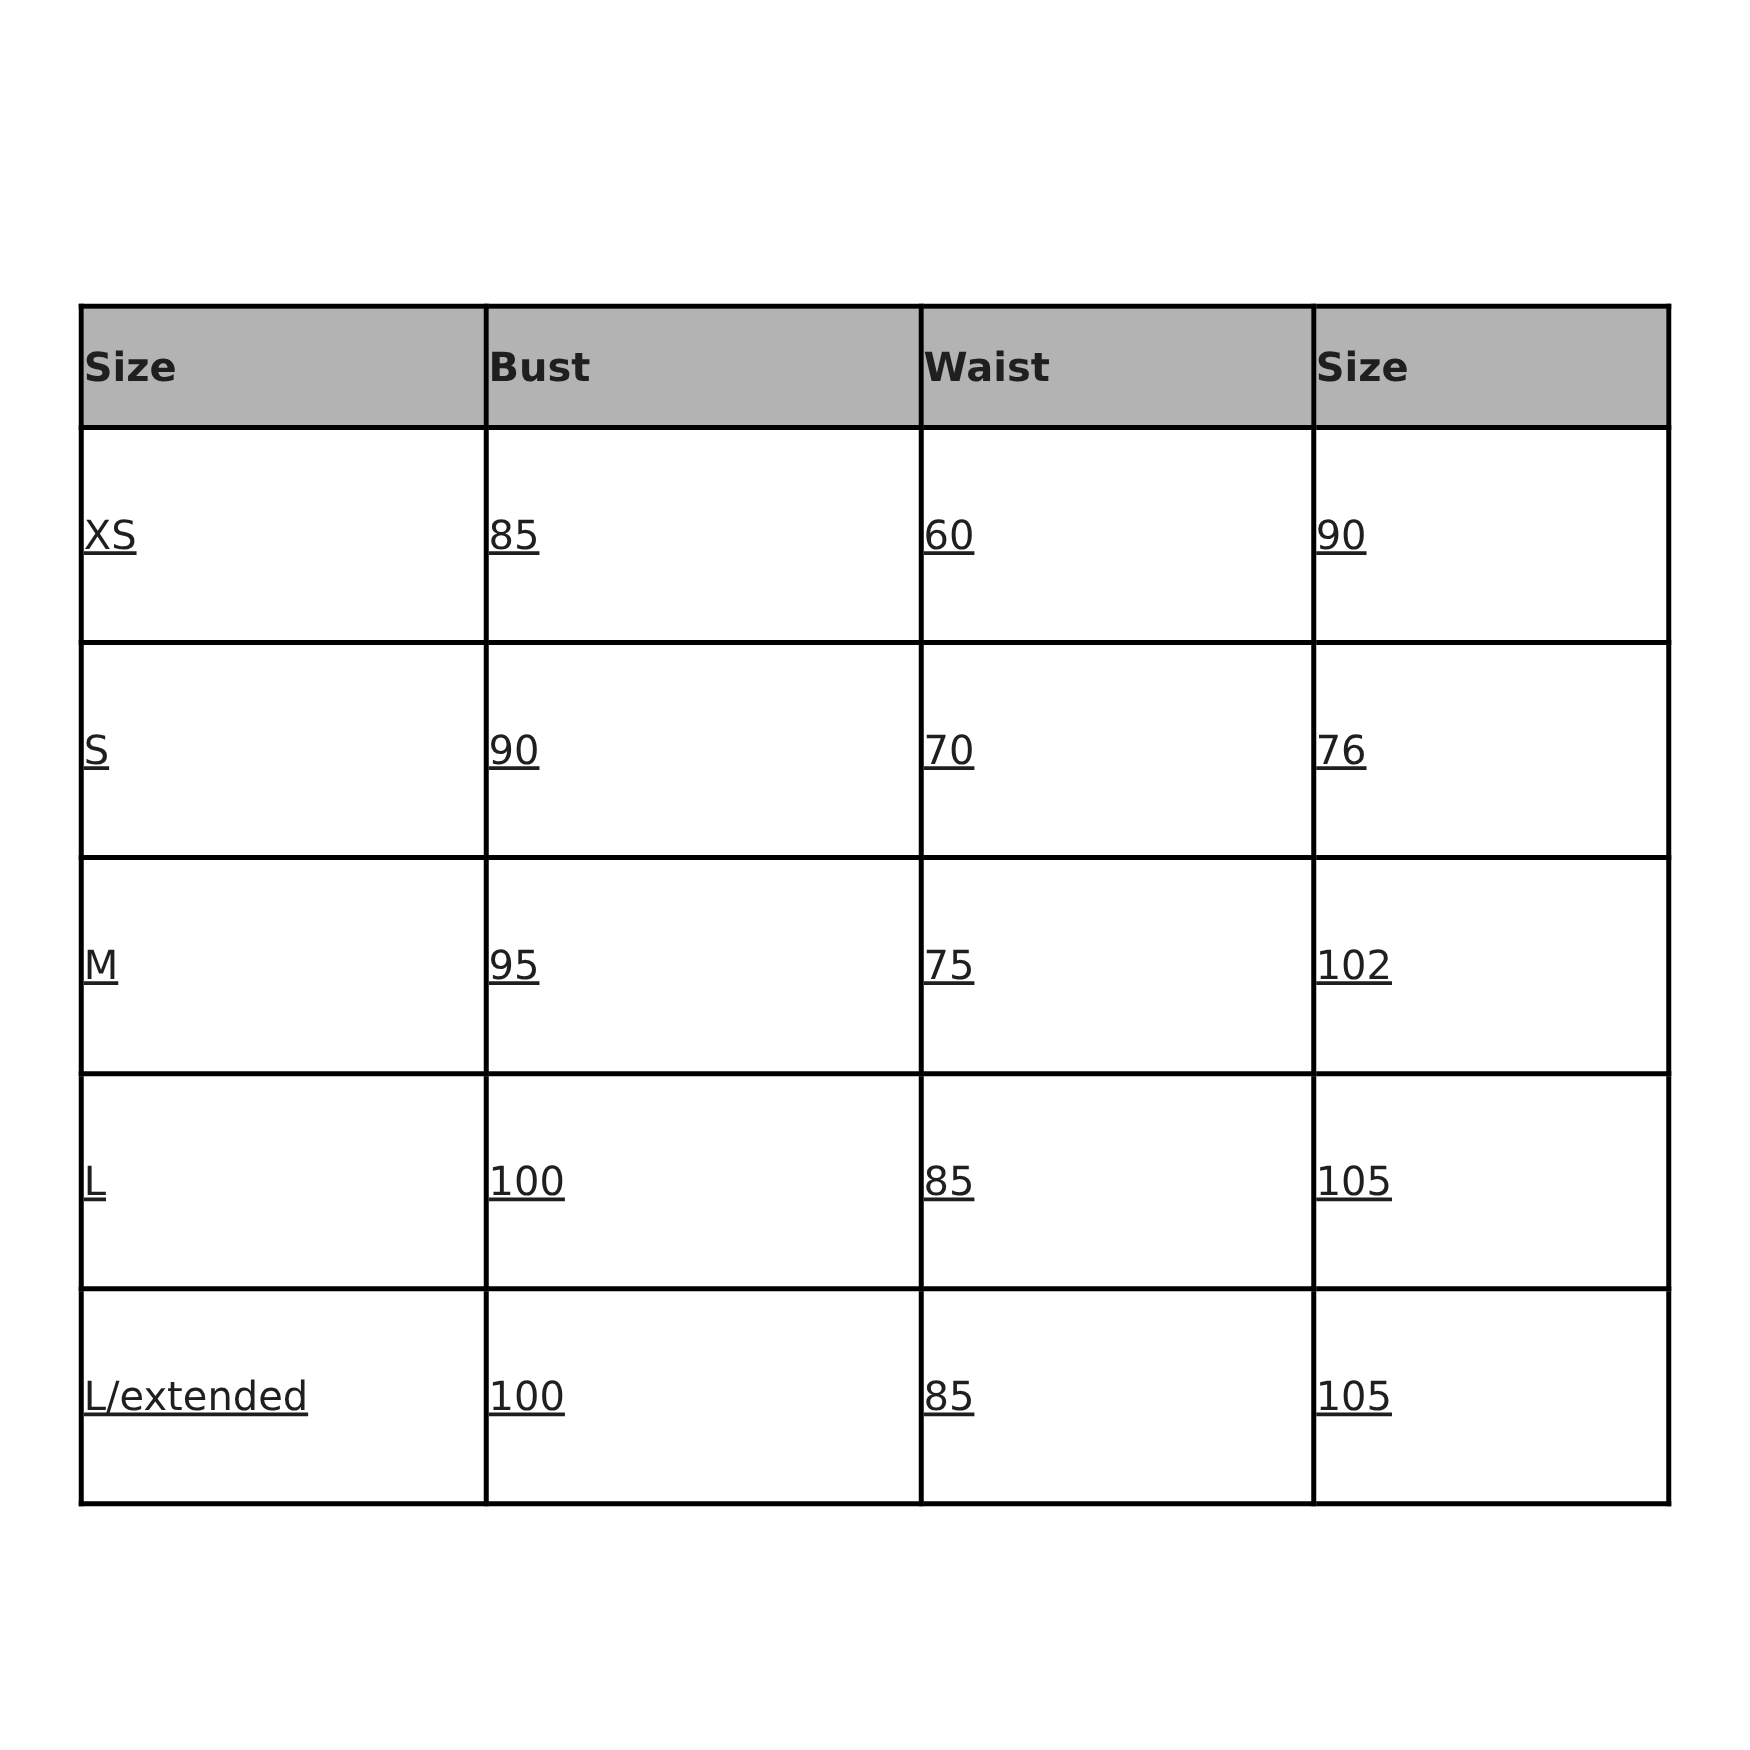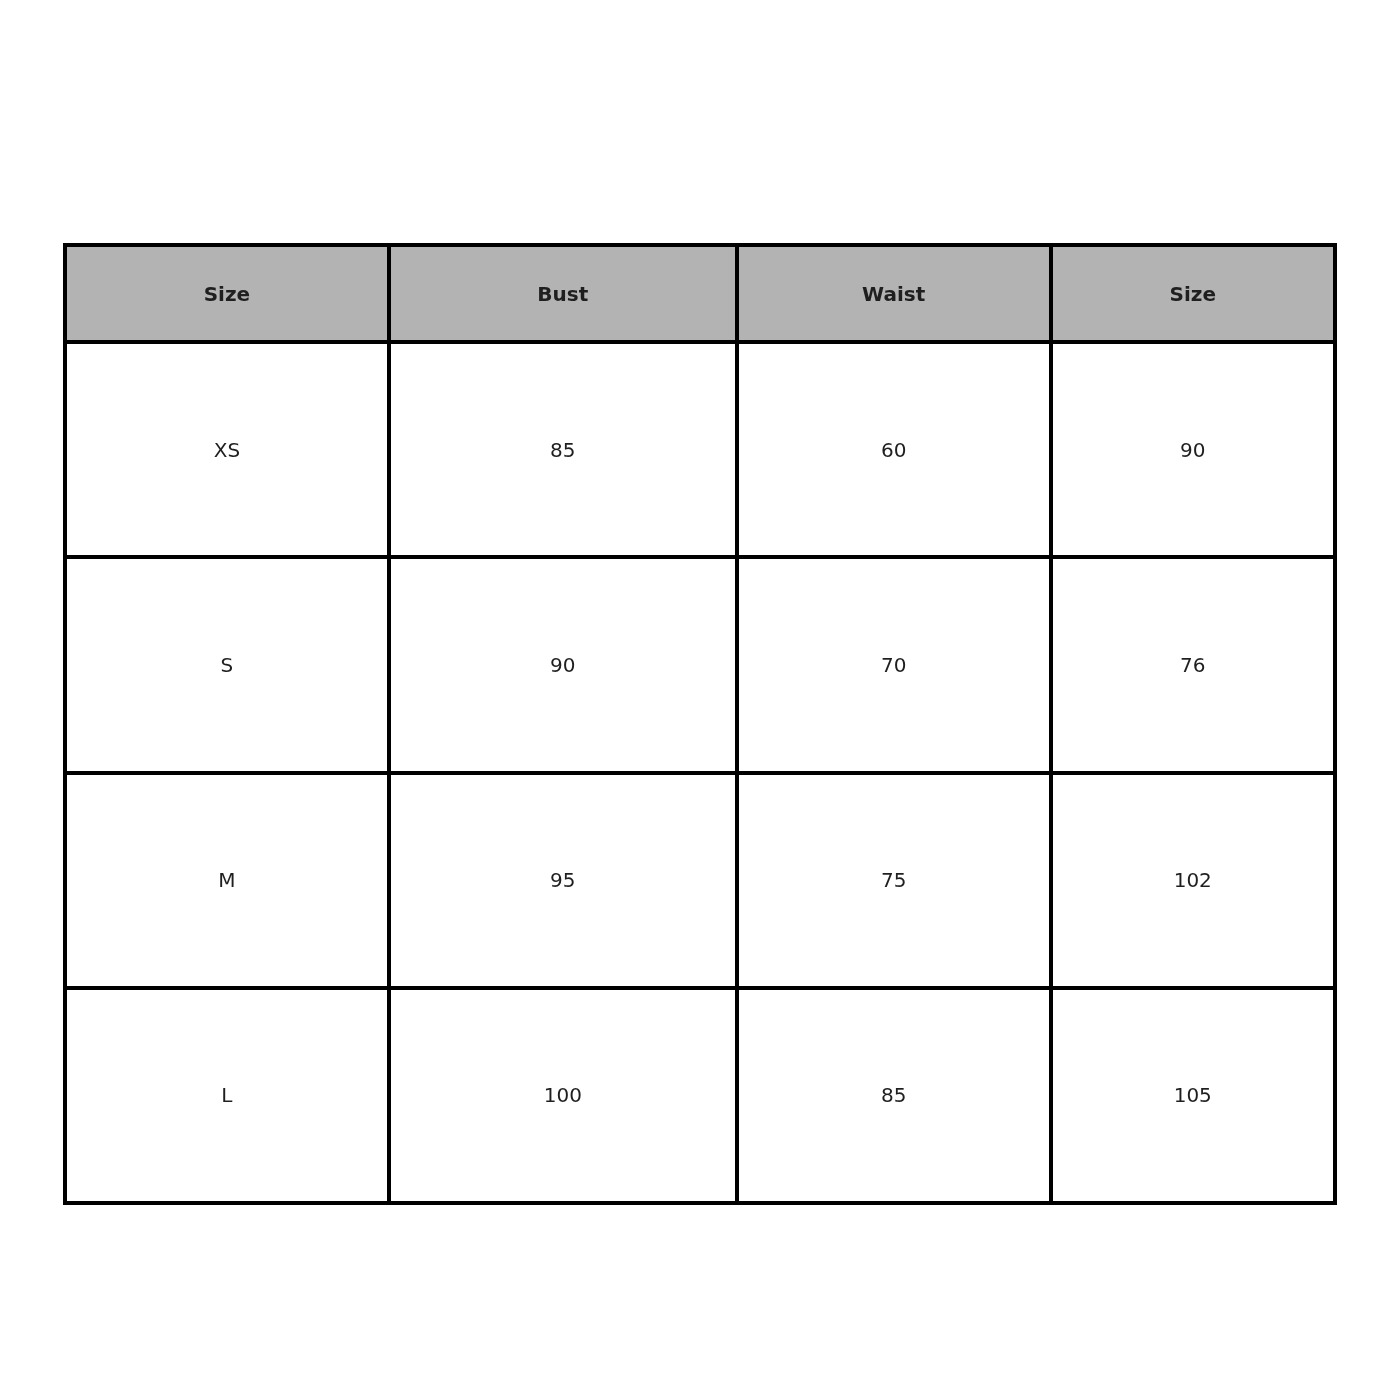--- a/index.html
+++ b/index.html
@@ -18,36 +18,37 @@
     left: 63px;
     top: 243px;
     width: 1274px;
     height: 962px;
     border-collapse: collapse;
     table-layout: fixed;
   }
   .size-chart th,
   .size-chart td {
     border: 4px solid var(--border-color, #000000);
-    text-align: center;
+    text-align: left;
     vertical-align: middle;
-    font-size: 20px;
+    font-size: 32px;
     color: var(--text-color, #1f1f1f);
     padding: 0;
     overflow: hidden;
   }
   .size-chart th {
     background: var(--header-bg, #b3b3b3);
     font-weight: bold;
     height: 93px;
   }
   .size-chart td {
     background: #ffffff;
     font-weight: normal;
     height: 92px;
+    text-decoration: underline;
   }
   .size-chart col.c0 { width: 25.5%; }
   .size-chart col.c1 { width: 27.4%; }
   .size-chart col.c2 { width: 24.7%; }
   .size-chart col.c3 { width: 22.4%; }
 </style>
 </head>
 <body>
 
 <table class="size-chart">
@@ -83,14 +84,20 @@
         <td>95</td>
         <td>75</td>
         <td>102</td>
       </tr>
       <tr>
         <td>L</td>
         <td>100</td>
         <td>85</td>
         <td>105</td>
       </tr>
+      <tr>
+        <td>L/extended</td>
+        <td>100</td>
+        <td>85</td>
+        <td>105</td>
+      </tr>
     </tbody>
 </table>
 
 </body></html>

